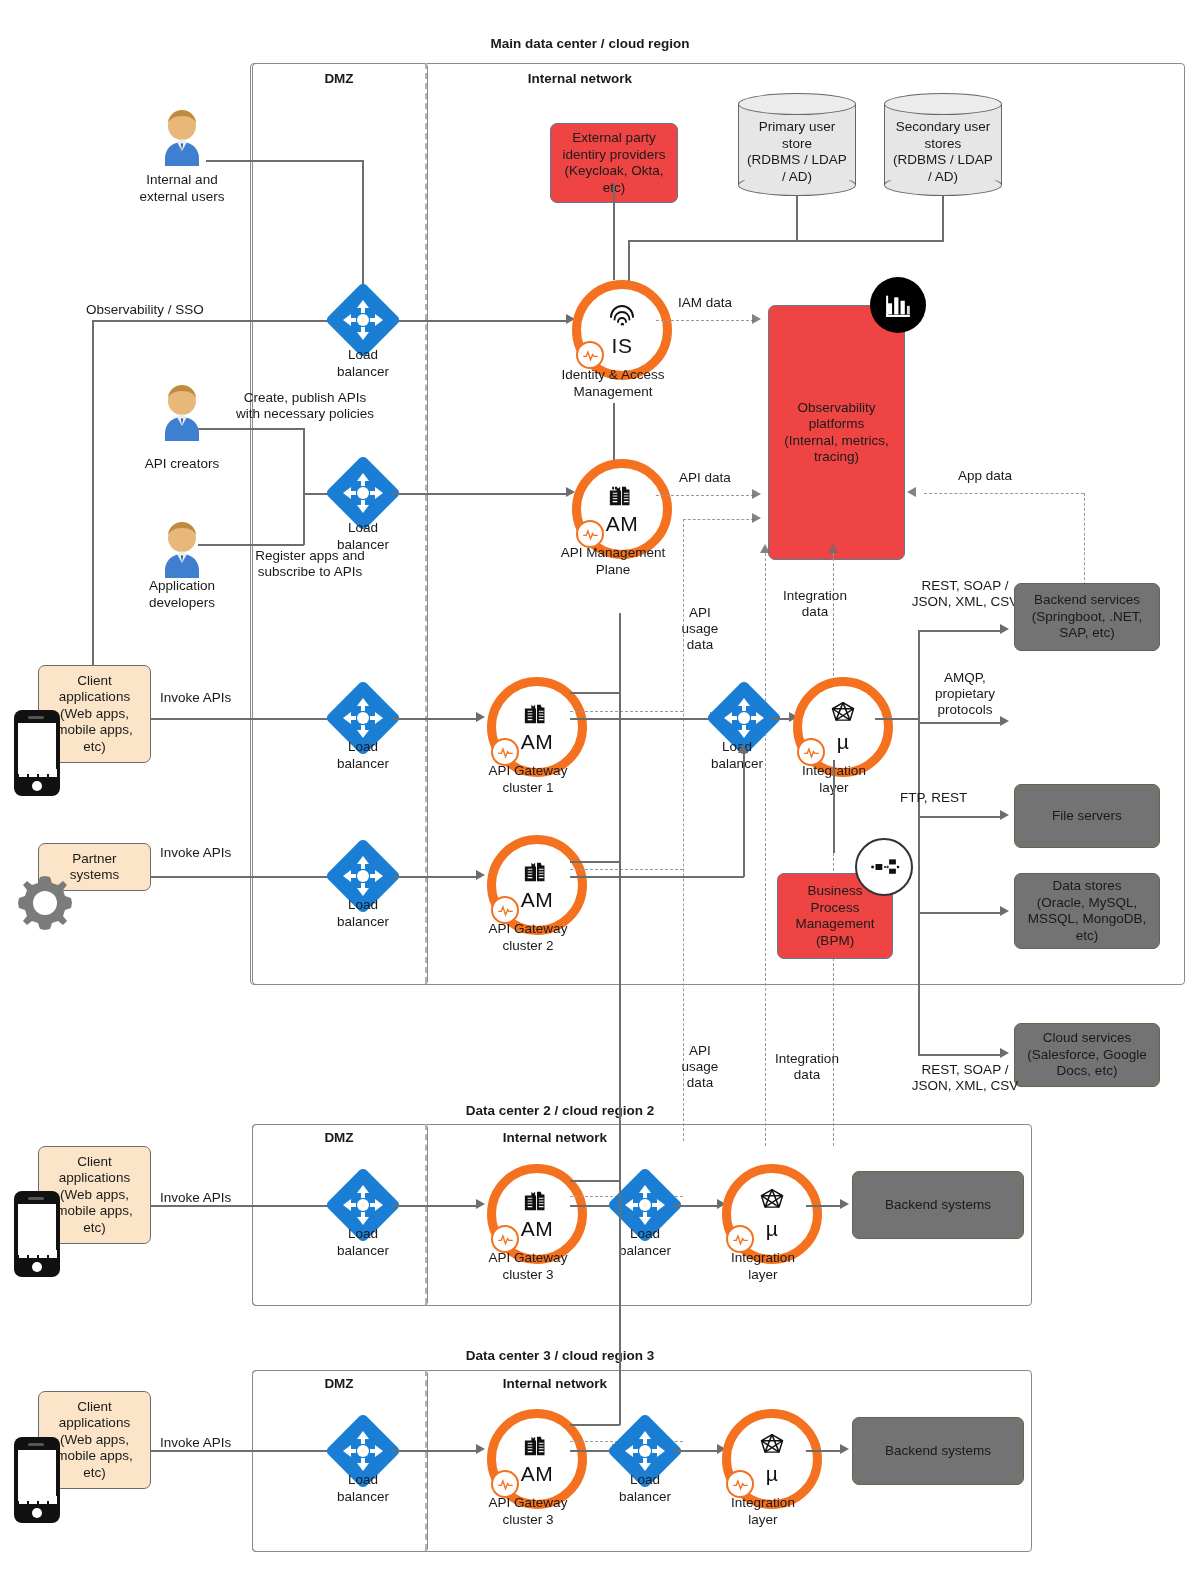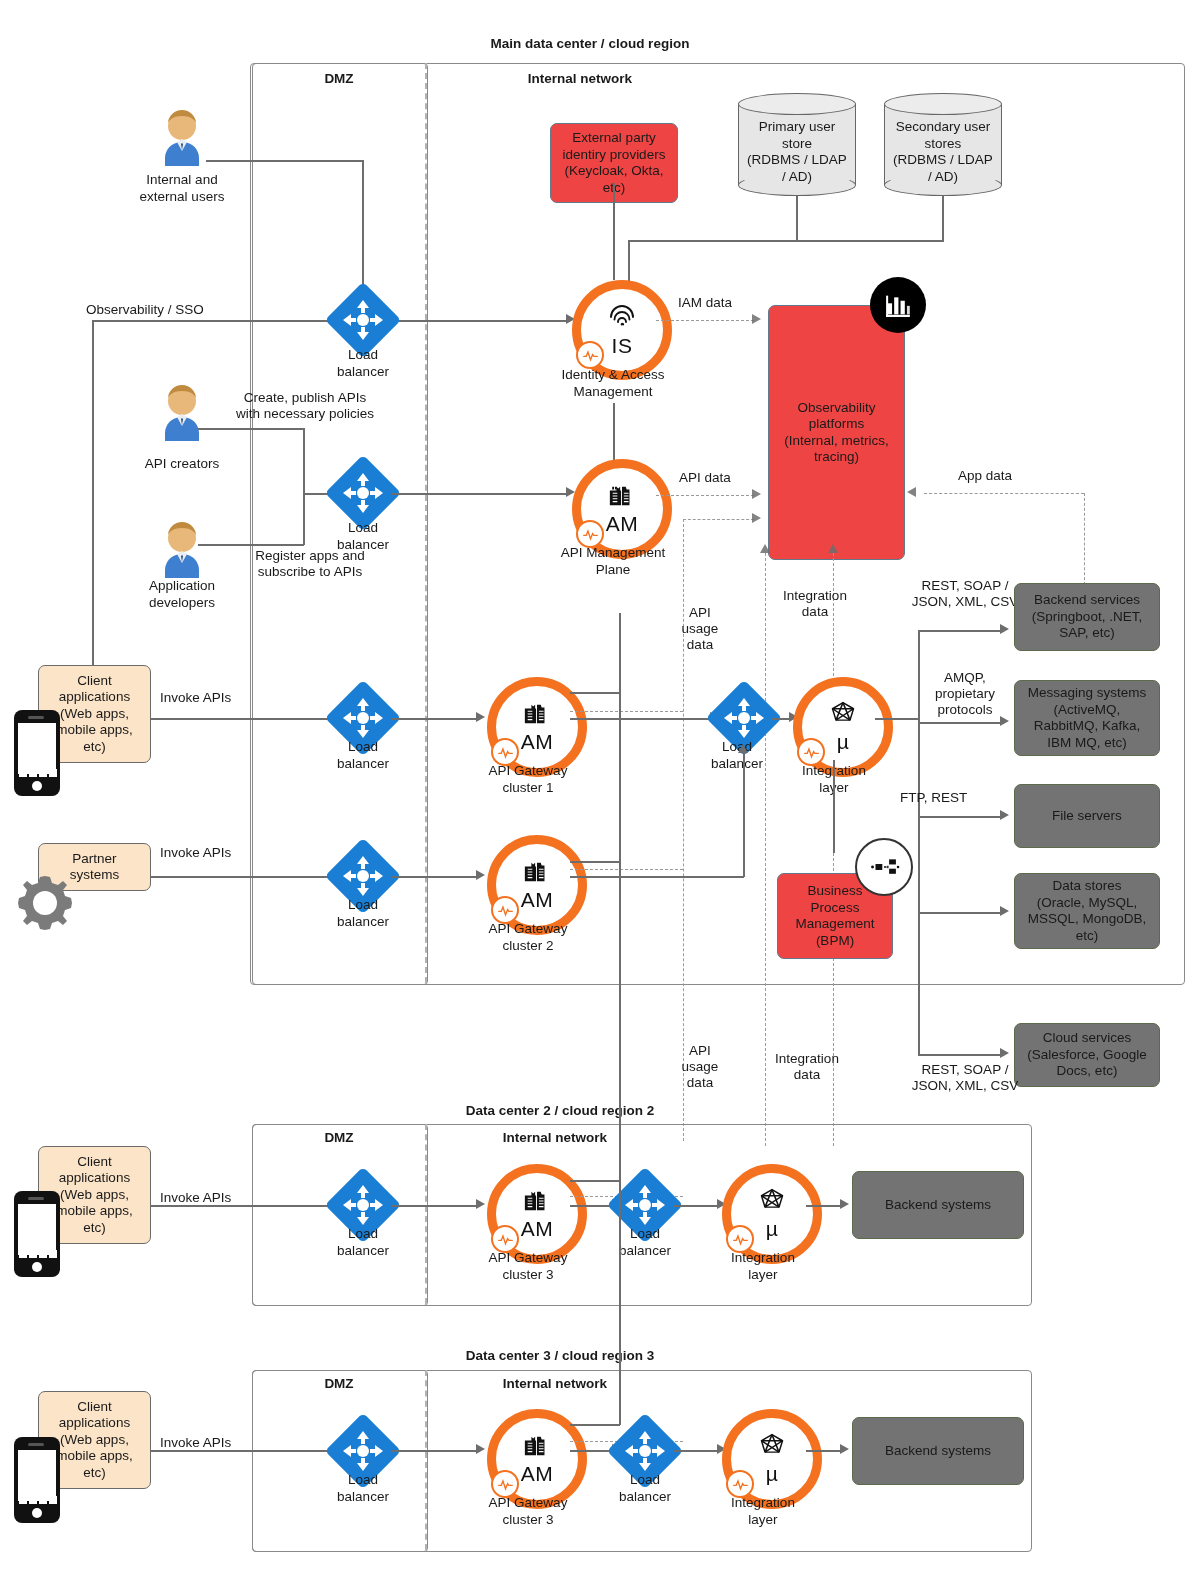--- a/index.html
+++ b/index.html
@@ -462,24 +462,20 @@
 JSON, XML, CSV</div>
   <div class="box green" style="left:1014px;top:583px;width:146px;height:68px;">Backend services
 (Springboot, .NET,
 SAP, etc)</div>
   <div class="ln lh" style="left:918px;top:630px;width:86px;"></div>
   <div class="arw ar-r" style="left:1000px;top:624px;"></div>
 
   <div class="lbl" style="left:900px;top:670px;width:130px;">AMQP,
 propietary
 protocols</div>
-  <div class="box green" style="left:1014px;top:680px;width:146px;height:76px;">Messaging systems
-(ActiveMQ,
-RabbitMQ, Kafka,
-IBM MQ, etc)</div>
   <div class="ln lh" style="left:918px;top:722px;width:86px;"></div>
   <div class="arw ar-r" style="left:1000px;top:716px;"></div>
 
   <div class="lbl" style="left:900px;top:790px;width:110px;text-align:left;">FTP, REST</div>
   <div class="box green" style="left:1014px;top:784px;width:146px;height:64px;">File servers</div>
   <div class="ln lh" style="left:918px;top:816px;width:86px;"></div>
   <div class="arw ar-r" style="left:1000px;top:810px;"></div>
 
   <div class="box green" style="left:1014px;top:873px;width:146px;height:76px;">Data stores
 (Oracle, MySQL,

